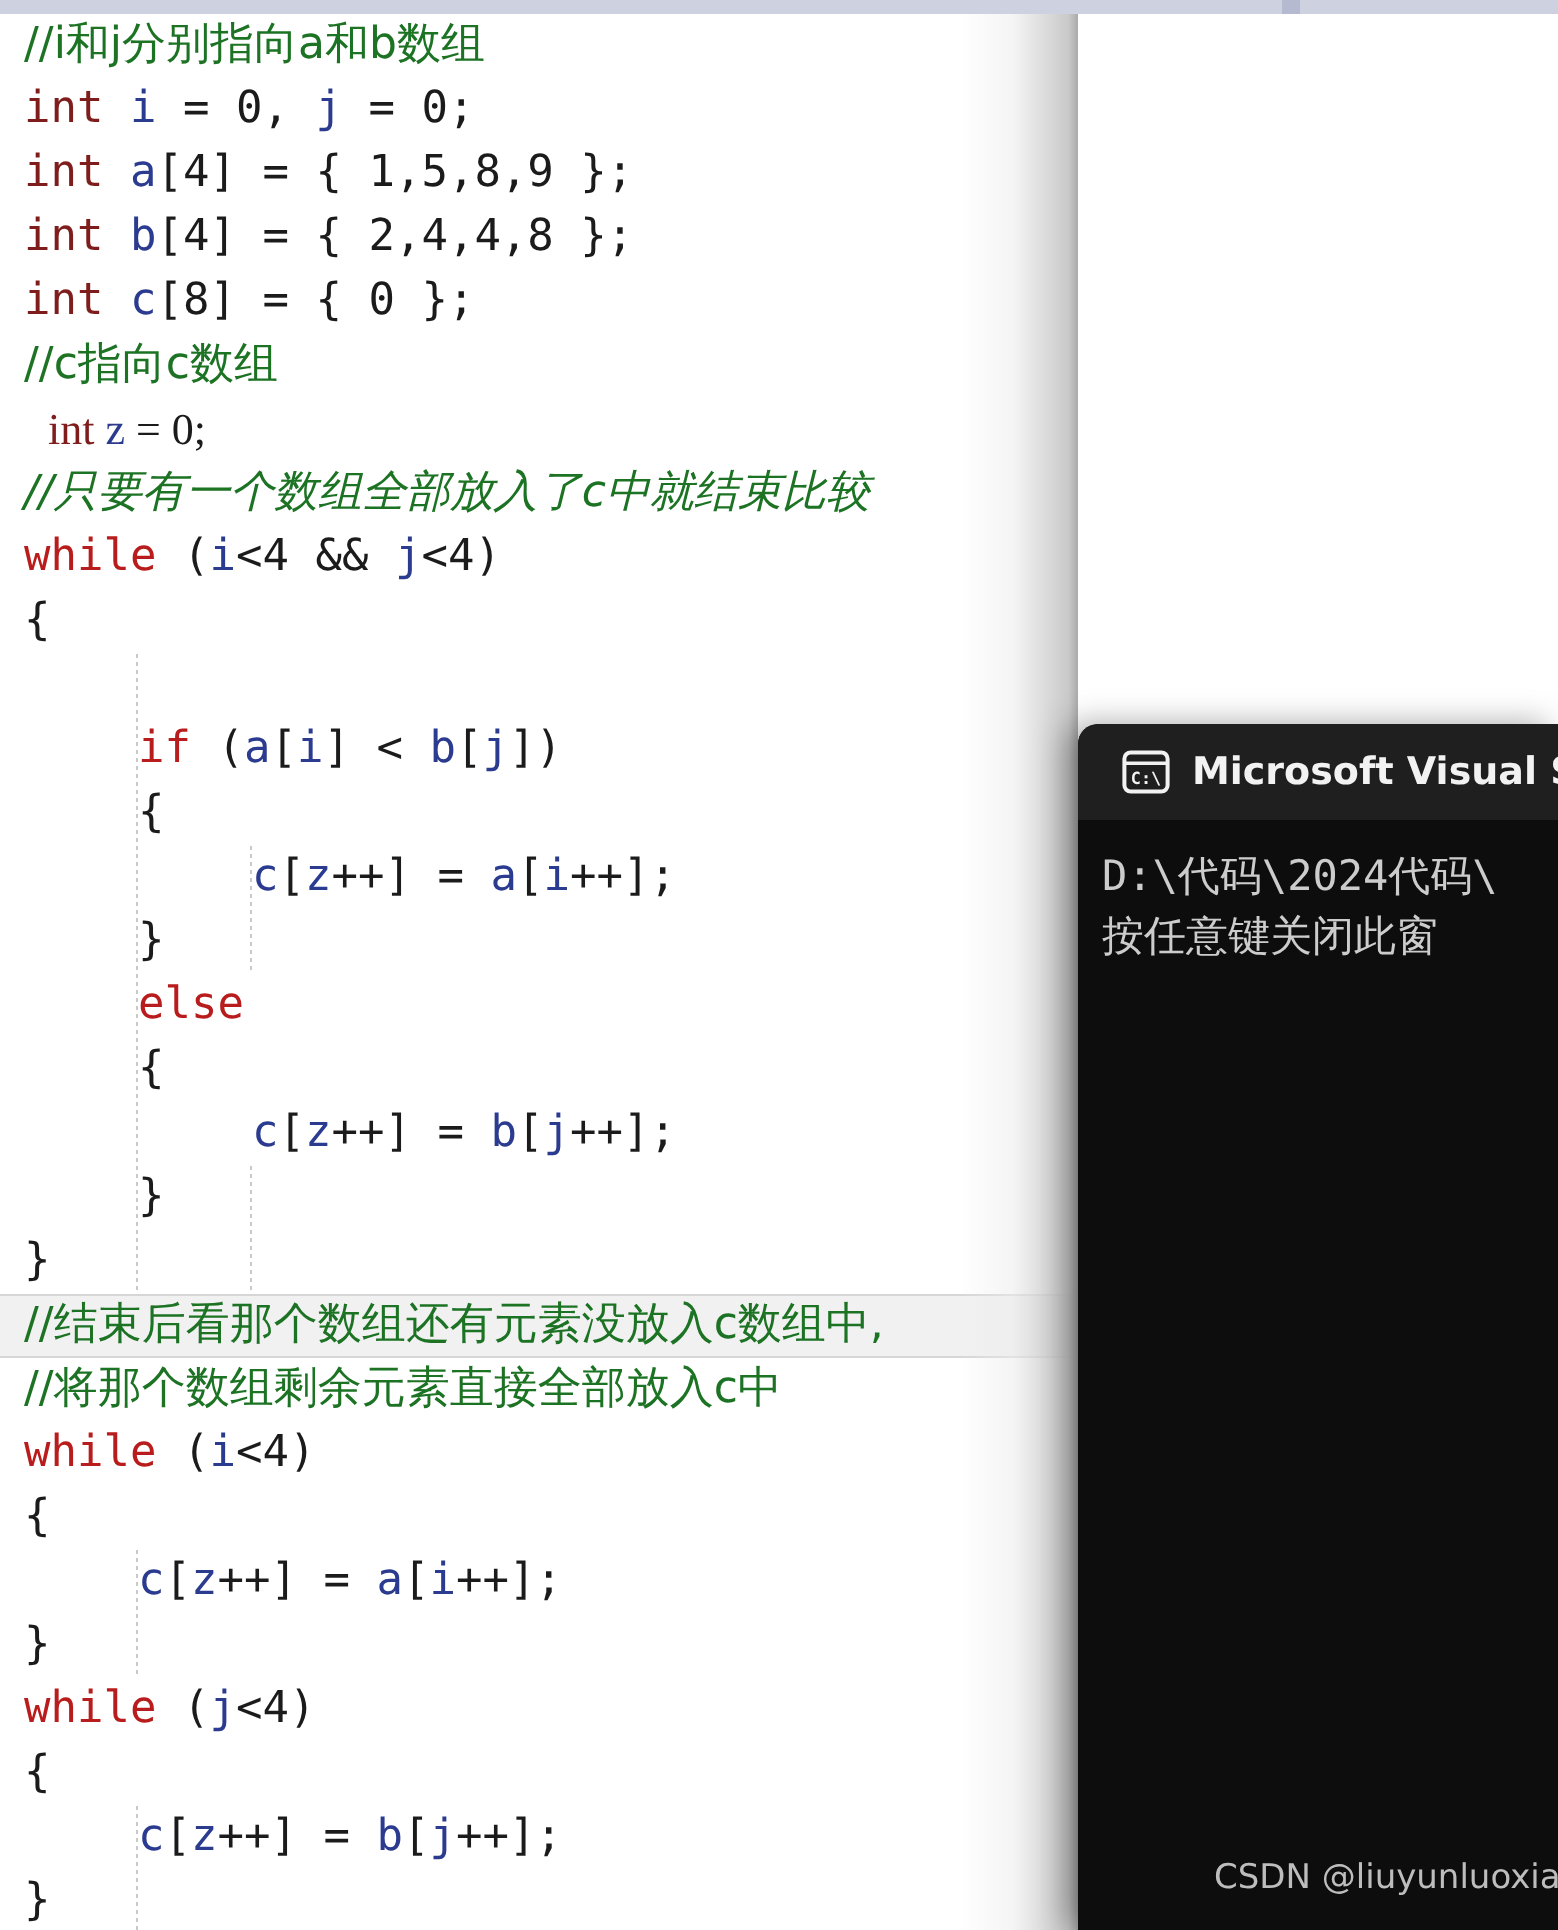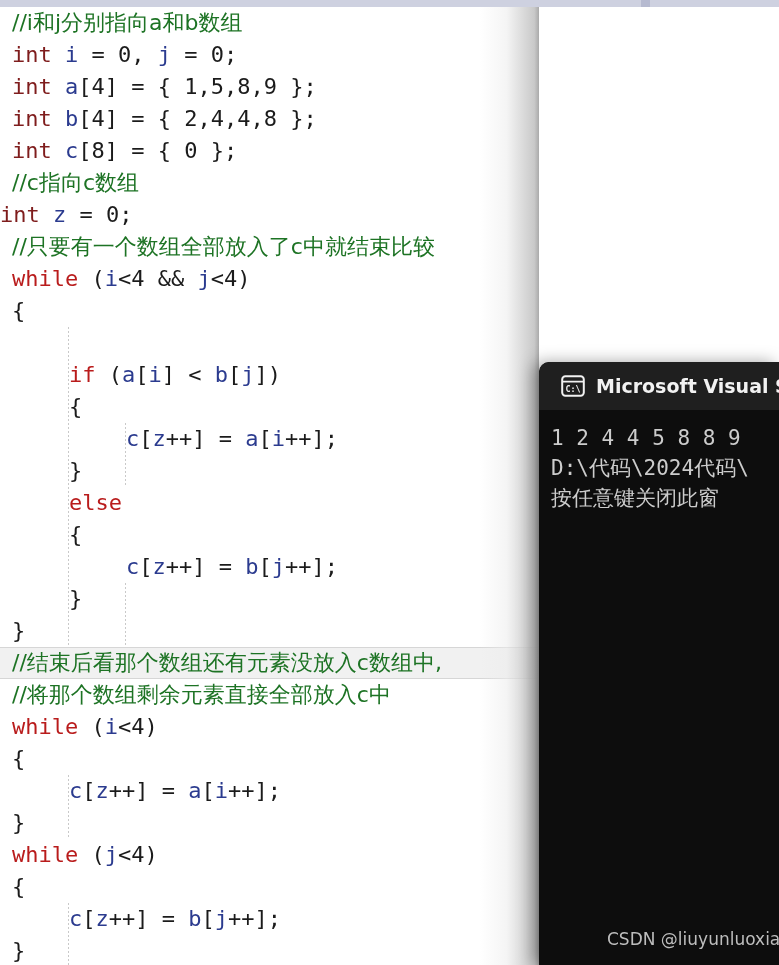--- a/index.html
+++ b/index.html
@@ -189,22 +189,22 @@
       <div class="indent-guide" style="left: 125px; top: 416px; height: 64px;"></div>
       <div class="indent-guide" style="left: 125px; top: 576px; height: 64px;"></div>
       <div class="indent-guide" style="left: 68px; top: 768px; height: 64px;"></div>
       <div class="indent-guide" style="left: 68px; top: 896px; height: 64px;"></div>
       <div class="code-line" style="top: 0px; left: 12px;"><span class="tk-comment cjk">//i和j分别指向a和b数组</span></div>
       <div class="code-line" style="top: 32px; left: 12px;"><span class="tk-keyword">int</span><span class="tk-plain"> </span><span class="tk-ident">i</span><span class="tk-plain"> = </span><span class="tk-plain">0</span><span class="tk-plain">, </span><span class="tk-ident">j</span><span class="tk-plain"> = </span><span class="tk-plain">0;</span></div>
       <div class="code-line" style="top: 64px; left: 12px;"><span class="tk-keyword">int</span><span class="tk-plain"> </span><span class="tk-ident">a</span><span class="tk-plain">[4] = { 1,5,8,9 };</span></div>
       <div class="code-line" style="top: 96px; left: 12px;"><span class="tk-keyword">int</span><span class="tk-plain"> </span><span class="tk-ident">b</span><span class="tk-plain">[4] = { 2,4,4,8 };</span></div>
       <div class="code-line" style="top: 128px; left: 12px;"><span class="tk-keyword">int</span><span class="tk-plain"> </span><span class="tk-ident">c</span><span class="tk-plain">[8] = { 0 };</span></div>
       <div class="code-line" style="top: 160px; left: 12px;"><span class="tk-comment cjk">//c指向c数组</span></div>
-      <div class="code-line" style="top: 192px; left: 0;"><span class="tk-keyword">int</span><span class="tk-plain"> </span><span class="tk-ident">z</span><span class="tk-plain"> = </span><span class="tk-plain">0;</span></div>
-      <div class="code-line" style="top: 224px; left: 12px;"><span class="tk-comment cjk">//只要有一个数组全部放入了c中就结束比较</span></div>
+      <div class="code-line" style="top: 192px; left: 24px; font-family: Liberation Serif, serif;"><span class="tk-keyword">int</span><span class="tk-plain"> </span><span class="tk-ident">z</span><span class="tk-plain"> = </span><span class="tk-plain">0;</span></div>
+      <div class="code-line" style="top: 224px; left: 12px; font-style: italic;"><span class="tk-comment cjk">//只要有一个数组全部放入了c中就结束比较</span></div>
       <div class="code-line" style="top: 256px; left: 12px;"><span class="tk-control">while</span><span class="tk-plain"> (</span><span class="tk-ident">i</span><span class="tk-plain">&lt;4 &amp;&amp; </span><span class="tk-ident">j</span><span class="tk-plain">&lt;4)</span></div>
       <div class="code-line" style="top: 288px; left: 12px;"><span class="tk-plain">{</span></div>
       <div class="code-line" style="top: 352px; left: 69px;"><span class="tk-control">if</span><span class="tk-plain"> (</span><span class="tk-ident">a</span><span class="tk-plain">[</span><span class="tk-ident">i</span><span class="tk-plain">] &lt; </span><span class="tk-ident">b</span><span class="tk-plain">[</span><span class="tk-ident">j</span><span class="tk-plain">])</span></div>
       <div class="code-line" style="top: 384px; left: 69px;"><span class="tk-plain">{</span></div>
       <div class="code-line" style="top: 416px; left: 126px;"><span class="tk-ident">c</span><span class="tk-plain">[</span><span class="tk-ident">z</span><span class="tk-plain">++] = </span><span class="tk-ident">a</span><span class="tk-plain">[</span><span class="tk-ident">i</span><span class="tk-plain">++];</span></div>
       <div class="code-line" style="top: 448px; left: 69px;"><span class="tk-plain">}</span></div>
       <div class="code-line" style="top: 480px; left: 69px;"><span class="tk-control">else</span></div>
       <div class="code-line" style="top: 512px; left: 69px;"><span class="tk-plain">{</span></div>
       <div class="code-line" style="top: 544px; left: 126px;"><span class="tk-ident">c</span><span class="tk-plain">[</span><span class="tk-ident">z</span><span class="tk-plain">++] = </span><span class="tk-ident">b</span><span class="tk-plain">[</span><span class="tk-ident">j</span><span class="tk-plain">++];</span></div>
       <div class="code-line" style="top: 576px; left: 69px;"><span class="tk-plain">}</span></div>
@@ -226,20 +226,19 @@
   <div id="console-window">
     <div id="console-titlebar">
       <svg id="console-icon" viewBox="0 0 24 22" xmlns="http://www.w3.org/2000/svg">
         <rect x="1.2" y="1.2" width="21.6" height="19.6" rx="3.2" ry="3.2" fill="none" stroke="#f2f2f2" stroke-width="2"></rect>
         <line x1="1.2" y1="6.6" x2="22.8" y2="6.6" stroke="#f2f2f2" stroke-width="1.8"></line>
         <text x="12" y="17" fill="#f2f2f2" font-size="8.4" font-family="DejaVu Sans Mono, monospace" font-weight="700" text-anchor="middle">C:\</text>
       </svg>
       <span id="console-title-text">Microsoft Visual Stud</span>
     </div>
     <div id="console-body">
-        <div class="console-line">1 2 4 4 5 8 8 9</div>
         <div class="console-line cjk">D:\代码\2024代码\</div>
         <div class="console-line cjk">按任意键关闭此窗</div>
       </div>
     <div id="watermark">CSDN @liuyunluoxiao</div>
   </div>
 
 </div>
 
 </body></html>

